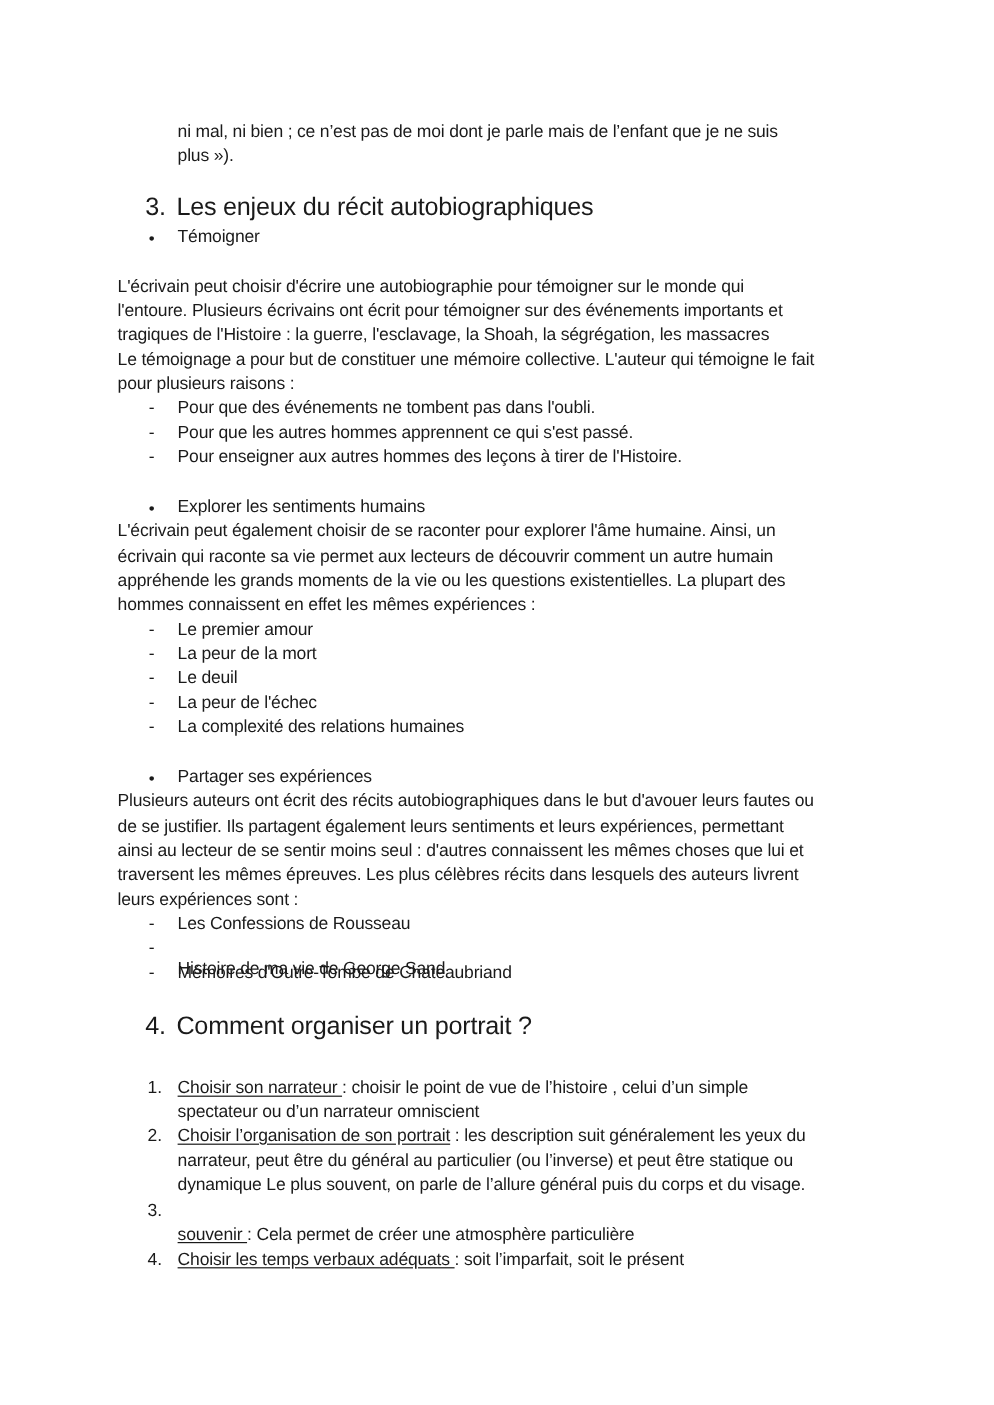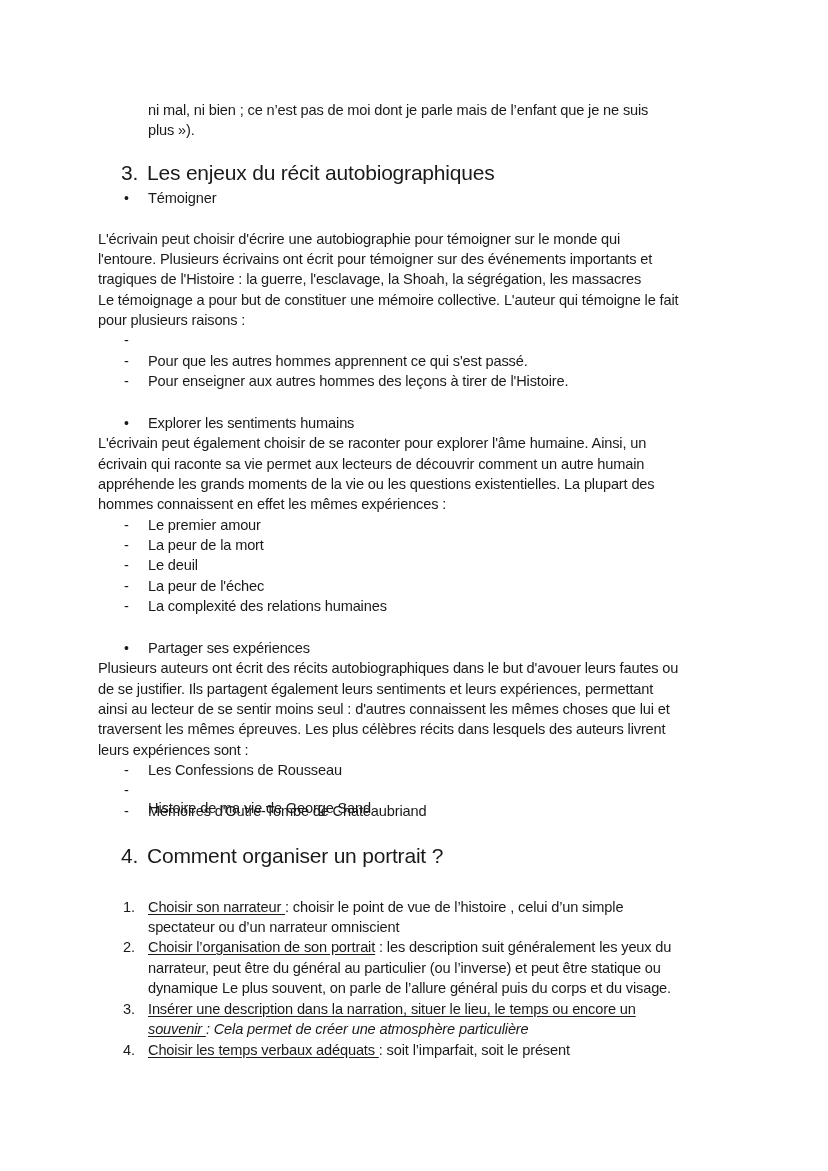--- a/index.html
+++ b/index.html
@@ -32,20 +32,21 @@
   <span class="bullet" style="left:124px; top:188px;">•</span>
   <div class="line" style="left:148px; top:188px;">Témoigner</div>
 
   <div class="line" style="left:98px; top:229px;">L'écrivain peut choisir d'écrire une autobiographie pour témoigner sur le monde qui</div>
   <div class="line" style="left:98px; top:249px;">l'entoure. Plusieurs écrivains ont écrit pour témoigner sur des événements importants et</div>
   <div class="line" style="left:98px; top:269px;">tragiques de l'Histoire : la guerre, l'esclavage, la Shoah, la ségrégation, les massacres</div>
   <div class="line" style="left:98px; top:290px;">Le témoignage a pour but de constituer une mémoire collective. L'auteur qui témoigne le fait</div>
   <div class="line" style="left:98px; top:310px;">pour plusieurs raisons :</div>
 
   <span class="dash" style="left:124px; top:330px;">-</span>
+  <div class="line" style="left:148px; top:330px;">Pour que des événements ne tombent pas dans l'oubli.</div>
   <span class="dash" style="left:124px; top:351px;">-</span>
   <div class="line" style="left:148px; top:351px;">Pour que les autres hommes apprennent ce qui s'est passé.</div>
   <span class="dash" style="left:124px; top:371px;">-</span>
   <div class="line" style="left:148px; top:371px;">Pour enseigner aux autres hommes des leçons à tirer de l'Histoire.</div>
 
   <span class="bullet" style="left:124px; top:413px;">•</span>
   <div class="line" style="left:148px; top:413px;">Explorer les sentiments humains</div>
 
   <div class="line" style="left:98px; top:433px;">L'écrivain peut également choisir de se raconter pour explorer l'âme humaine. Ainsi, un</div>
   <div class="line" style="left:98px; top:454px;">écrivain qui raconte sa vie permet aux lecteurs de découvrir comment un autre humain</div>
@@ -86,19 +87,18 @@
   <span class="ol-num" style="left:123px; top:897px;">1.</span>
   <div class="line" style="left:148px; top:897px;"><u>Choisir son narrateur </u><span>: choisir le point de vue de l’histoire , celui d’un simple</span></div>
   <div class="line" style="left:148px; top:917px;">spectateur ou d’un narrateur omniscient</div>
 
   <span class="ol-num" style="left:123px; top:937px;">2.</span>
   <div class="line" style="left:148px; top:937px;"><u>Choisir l’organisation de son portrait</u><span> : les description suit généralement les yeux du</span></div>
   <div class="line" style="left:148px; top:958px;">narrateur, peut être du général au particulier (ou l’inverse) et peut être statique ou</div>
   <div class="line" style="left:148px; top:978px;">dynamique Le plus souvent, on parle de l’allure général puis du corps et du visage.</div>
 
   <span class="ol-num" style="left:123px; top:999px;">3.</span>
-  <div class="line" style="left:148px; top:999px;"><u>Insérer une description dans la narration, situer le lieu, le temps ou encore un</u></div>
-  <div class="line" style="left:148px; top:1019px;font-style:italic;"><u>souvenir </u><span>: Cela permet de créer une atmosphère particulière</span></div>
+  <div class="line" style="left:148px; top:1019px;"><u>souvenir </u><span>: Cela permet de créer une atmosphère particulière</span></div>
 
   <span class="ol-num" style="left:123px; top:1040px;">4.</span>
   <div class="line" style="left:148px; top:1040px;"><u>Choisir les temps verbaux adéquats </u><span>: soit l’imparfait, soit le présent</span></div>
 
 </div>
 
 </body></html>

